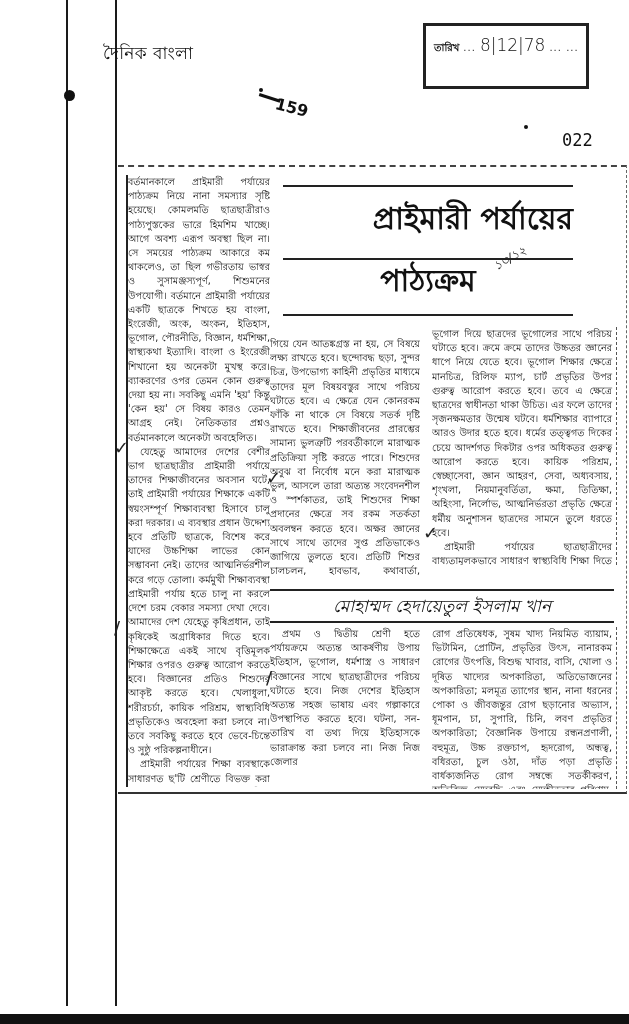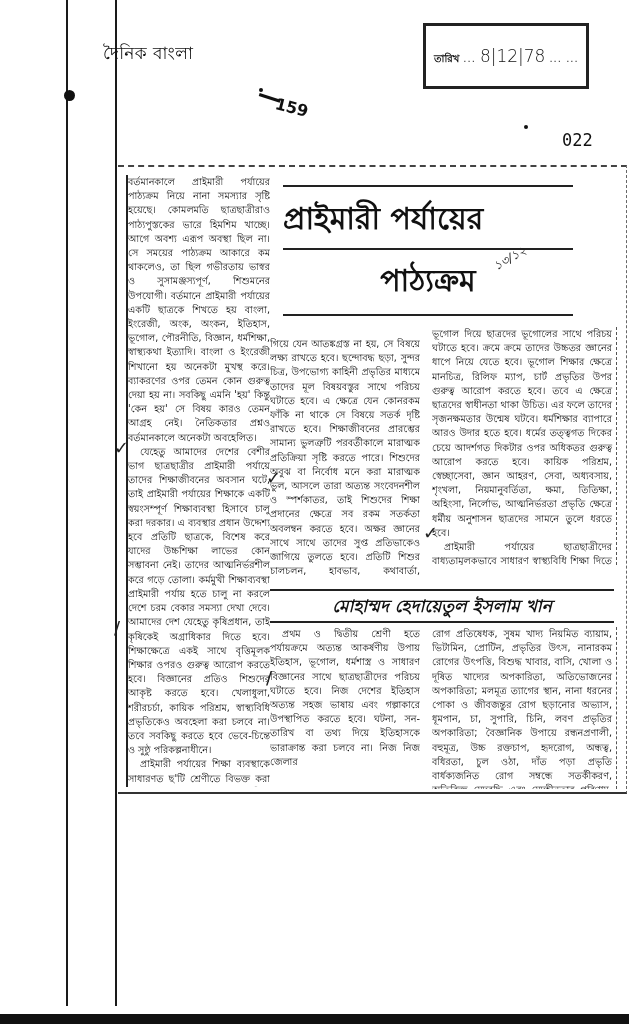--- a/index.html
+++ b/index.html
@@ -10,21 +10,21 @@
   }
   .abs { position:absolute; }
   
   .vline { position:absolute; top:0; bottom:18px; width:2px; background:#1a1a1a; }
   .bottom-bar { position:absolute; left:0; right:0; bottom:0; height:10px; background:#111; }
   .punch { position:absolute; width:11px; height:11px; border-radius:50%; background:#111; }
 
   .paper-name { left:103px; top:40px; font-size:17px; letter-spacing:0.5px; }
   .stamp-box {
     left:423px; top:23px; width:166px; height:66px;
-    border:3px solid #222; box-sizing:border-box; padding:20px 8px;
+    border:3px solid #222; box-sizing:border-box; padding:9px 8px;
     font-size:10px;
   }
   .stamp-row { display:flex; align-items:baseline; gap:4px; white-space:nowrap; height:28px; }
   .stamp-row .lbl { font-size:10px; font-weight:bold; }
   .stamp-row .dots { color:#333; letter-spacing:1px; }
   .stamp-row .date { font-size:17px; font-family:"DejaVu Sans", sans-serif; font-weight:300; }
   .pageno { left:275px; top:98px; font-size:16px; font-weight:bold; transform:rotate(14deg); }
   .pageno::before { content:""; position:absolute; left:-18px; top:4px; width:22px; height:3px; background:#111; transform:rotate(4deg); }
   .ref { left:562px; top:130px; font-size:17px; font-family:"DejaVu Sans Mono", monospace; }
   .dot { position:absolute; width:4px; height:4px; background:#111; border-radius:50%; }
@@ -39,28 +39,28 @@
     font-family: "DejaVu Sans", sans-serif;
   }
   .col p { margin:0; text-indent:12px; }
   .col p.first { text-indent:0; }
   .colA { left:8px; top:8px; width:142px; height:612px; overflow:hidden; border-left:2px solid #222; padding-left:0; }
   .colB { left:152px; top:170px; width:150px; height:238px; overflow:hidden; }
   .colC { left:314px; top:160px; width:180px; height:238px; overflow:hidden; border-right:1px dashed #555; padding-right:4px;}
   .colD { left:152px; top:460px; width:150px; height:162px; overflow:hidden; }
   .colE { left:314px; top:460px; width:180px; height:162px; overflow:hidden; border-right:1px dashed #555; padding-right:4px;}
 
-  .headline1 { position:absolute; left:165px; top:18px; width:290px; text-align:left;
-    font-size:30px; font-weight:bold; border-top:2px solid #222; border-bottom:2px solid #222; padding:8px 0 2px; }
+  .headline1 { position:absolute; left:165px; top:18px; width:290px; text-align:right;
+    font-size:30px; font-weight:bold; border-top:2px solid #222; border-bottom:2px solid #222; padding:8px 0 12px; }
   .headline2 { position:absolute; left:165px; top:84px; width:290px; text-align:center;
     font-size:30px; font-weight:bold; padding:6px 0; border-bottom:2px solid #222; }
   .signature { position:absolute; left:375px; top:82px; font-size:12px; transform:rotate(-30deg); font-style:italic; color:#222; }
   .byline { position:absolute; left:152px; top:422px; width:344px; height:30px;
     border-top:2px solid #222; border-bottom:2px solid #222; text-align:center;
-    font-size:17px; font-weight:bold; font-style:italic; line-height:30px; }
+    font-size:17px; font-weight:normal; font-style:italic; line-height:30px; }
   .tick { position:absolute; font-size:18px; color:#222; }
 </style>
 </head>
 <body>
 
 <div class="vline" style="left:66px;"></div>
 <div class="vline" style="left:115px;"></div>
 <div class="punch" style="left:64px;top:90px;"></div>
 <div class="bottom-bar"></div>
 

